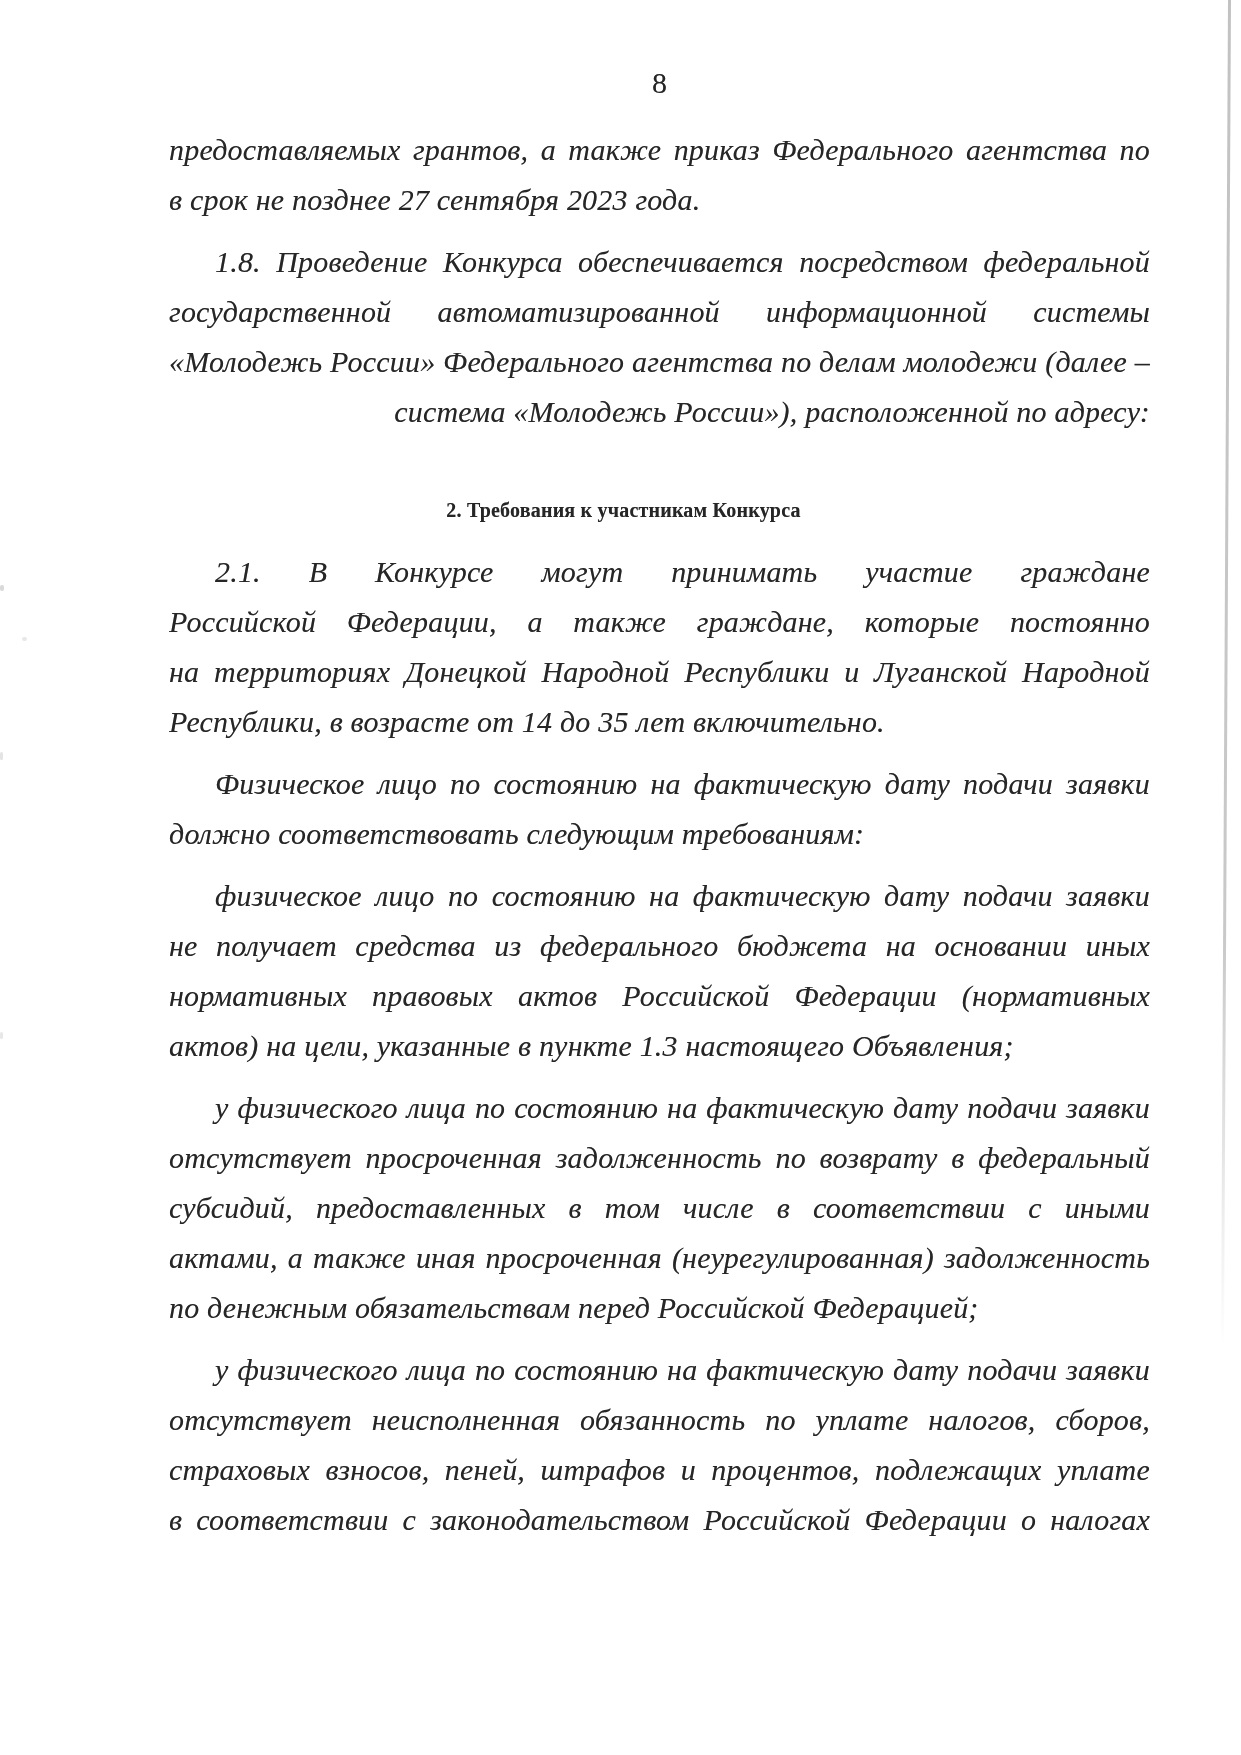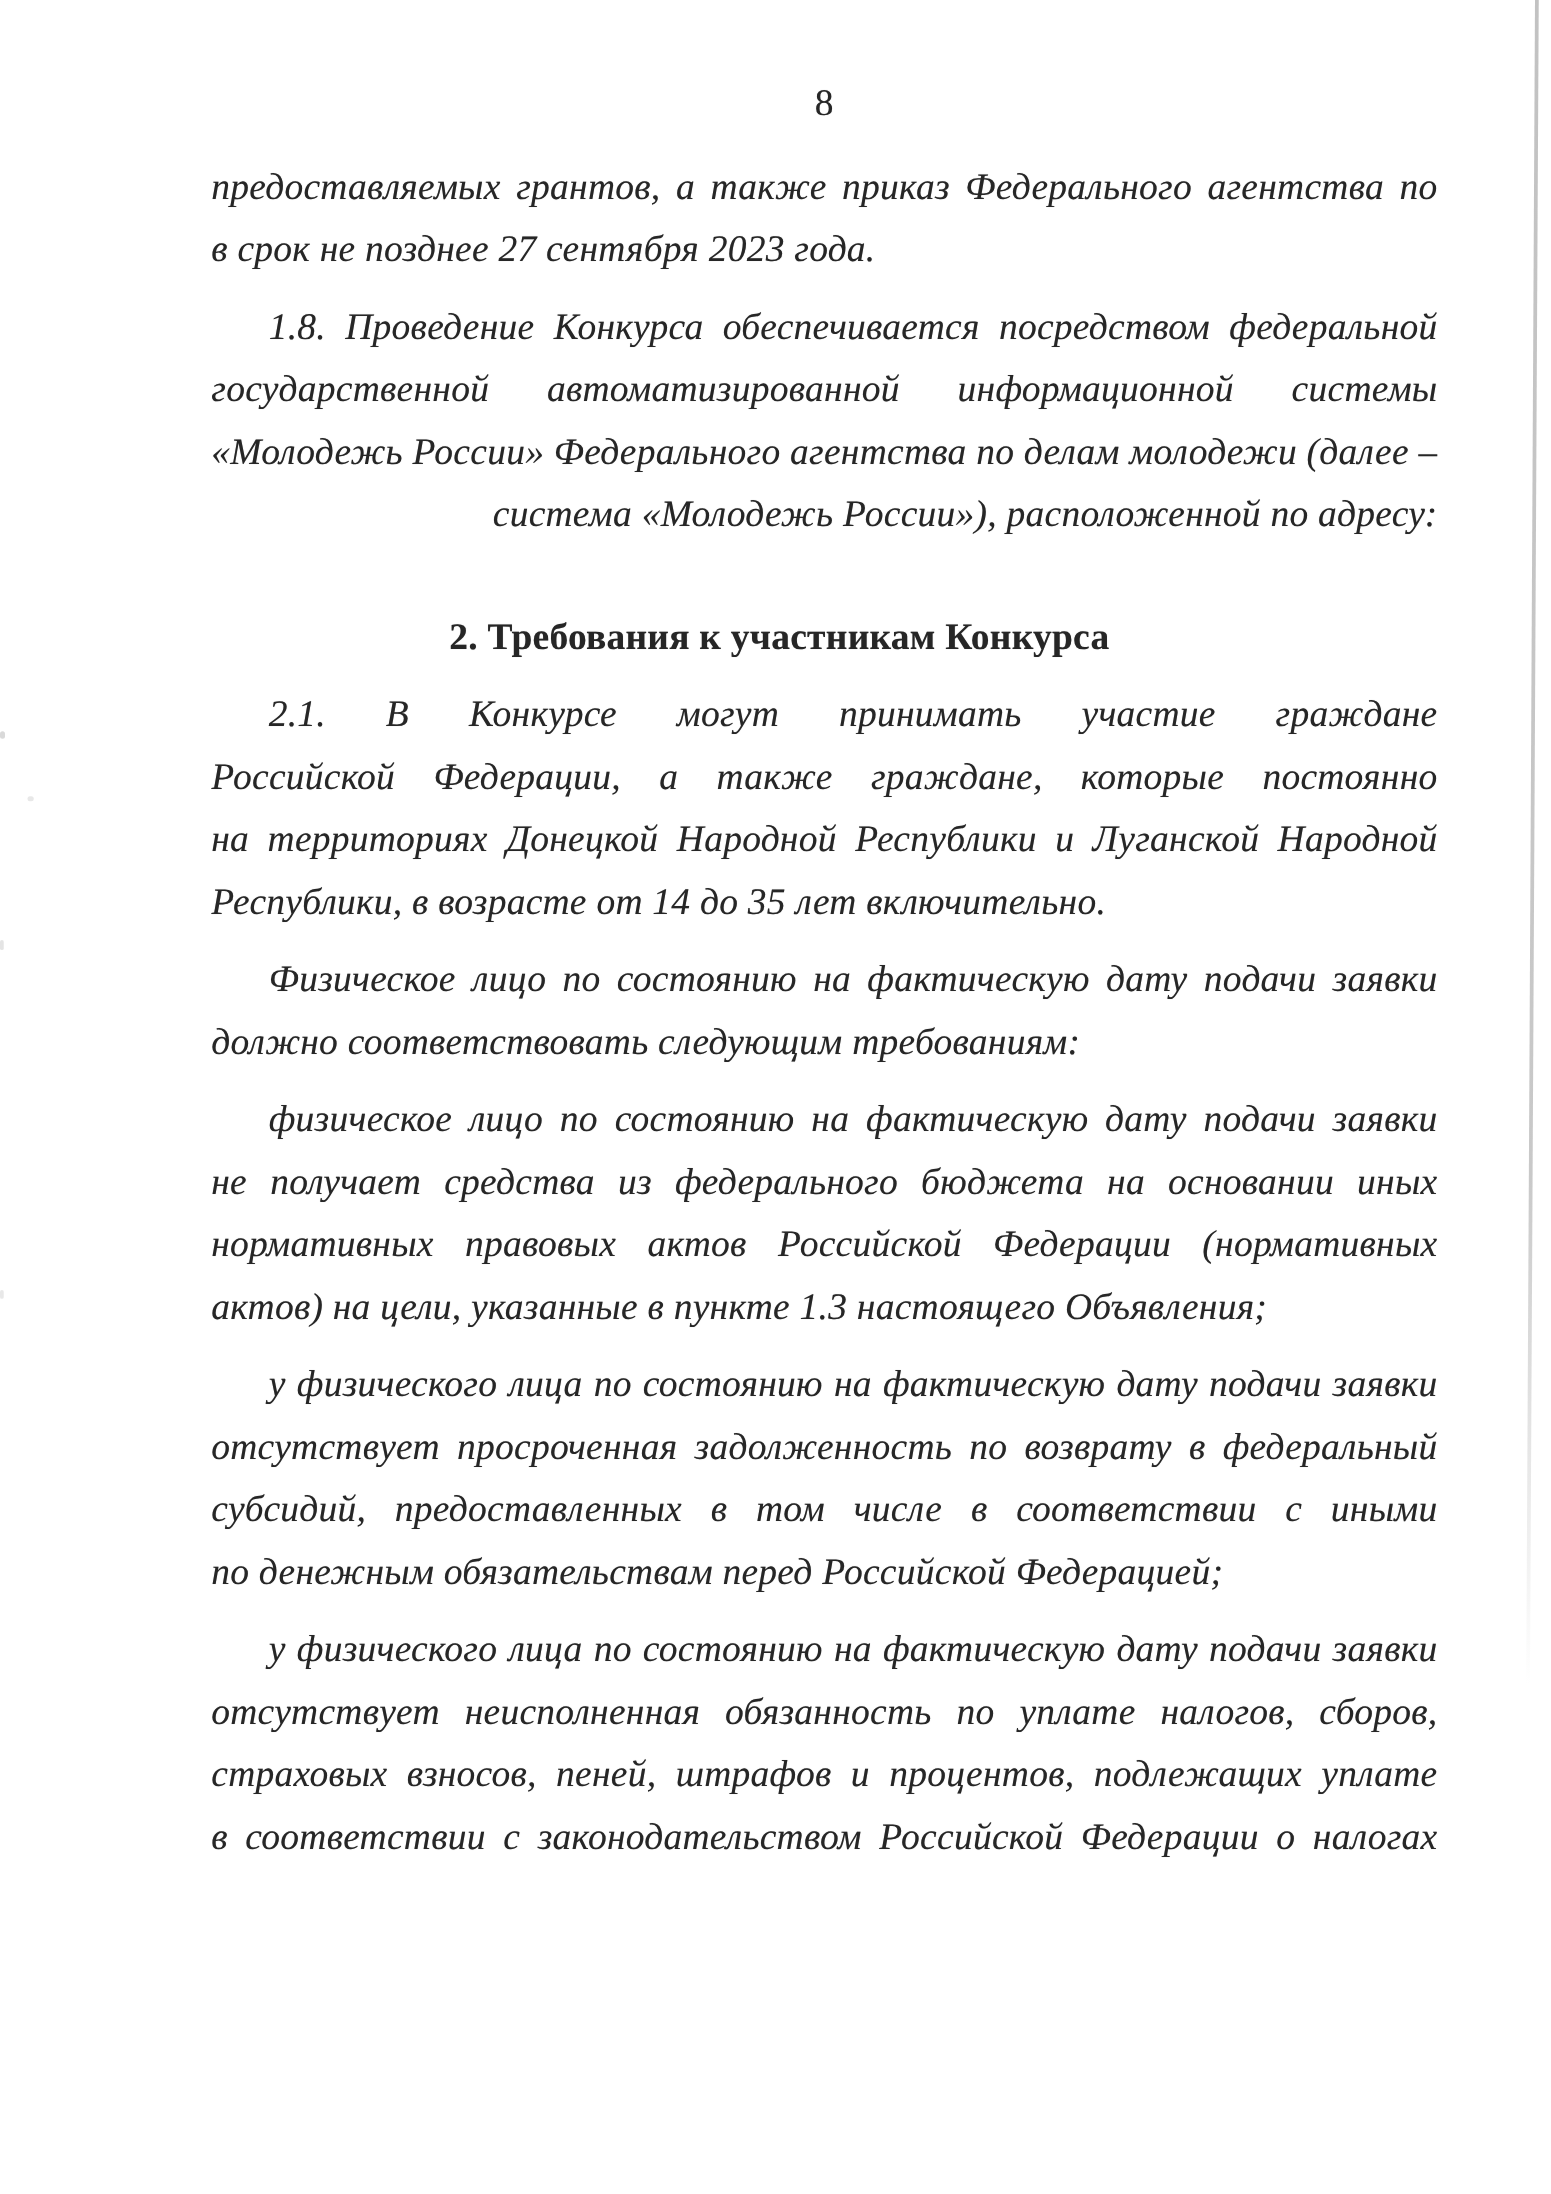--- a/index.html
+++ b/index.html
@@ -67,21 +67,21 @@
   }
   .ll {
     text-align: right;
     text-align-last: left;
   }
   .ind { text-indent: 46px; }
   .heading {
     margin: 48px 0 7px 0;
     height: 50px;
     line-height: 50px;
-    font-size: 30px;
+    font-size: 20px;
     font-weight: bold;
     text-align: center;
     position: relative;
     left: -36px;
     letter-spacing: 0.2px;
   }
 </style>
 </head>
 <body>
 
@@ -127,20 +127,21 @@
       <div class="line jl ind">физическое лицо по состоянию на фактическую дату подачи заявки</div>
       <div class="line jl">не получает средства из федерального бюджета на основании иных</div>
       <div class="line jl">нормативных правовых актов Российской Федерации (нормативных</div>
       <div class="line ll">актов) на цели, указанные в пункте 1.3 настоящего Объявления;</div>
     </div>
 
     <div class="para">
       <div class="line jl ind">у физического лица по состоянию на фактическую дату подачи заявки</div>
       <div class="line jl">отсутствует просроченная задолженность по возврату в федеральный бюджет</div>
       <div class="line jl">субсидий, предоставленных в том числе в соответствии с иными правовыми</div>
+      <div class="line jl">актами, а также иная просроченная (неурегулированная) задолженность</div>
       <div class="line ll">по денежным обязательствам перед Российской Федерацией;</div>
     </div>
 
     <div class="para">
       <div class="line jl ind">у физического лица по состоянию на фактическую дату подачи заявки</div>
       <div class="line jl">отсутствует неисполненная обязанность по уплате налогов, сборов,</div>
       <div class="line jl">страховых взносов, пеней, штрафов и процентов, подлежащих уплате</div>
       <div class="line jl">в соответствии с законодательством Российской Федерации о налогах</div>
     </div>
 

